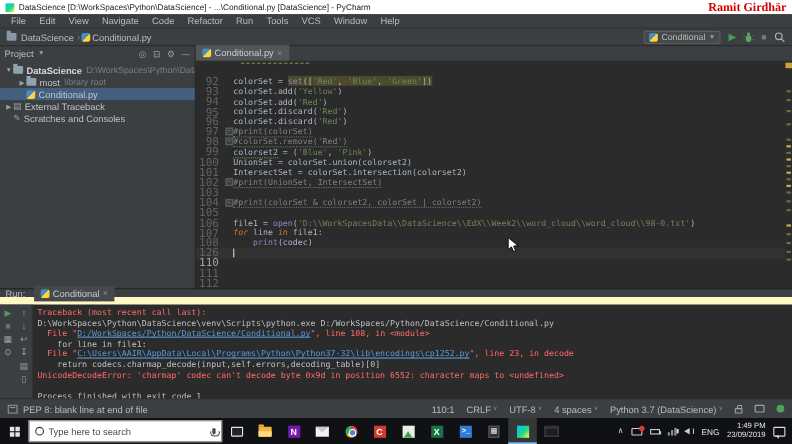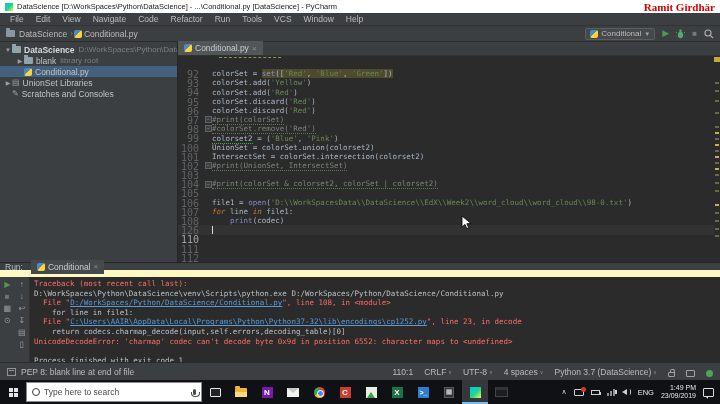--- a/index.html
+++ b/index.html
@@ -92,21 +92,21 @@
   #console{flex:1;padding:2px 0 0 4px;font-family:"DejaVu Sans Mono",monospace;font-size:7.5px;overflow:hidden;}
   .con-row{height:9.6px;line-height:9.6px;white-space:pre;}
   .con-row.out{color:#bcc0c3;}
   .con-row.err{color:#ff6b68;}
   .lnk{color:#5899d6;text-decoration:underline;text-align:center;}
 
   
   #statusbar{height:18px;background:#3c3f41;border-top:1px solid #2b2b2b;display:flex;align-items:center;padding:0 7px;font-size:8.5px;color:#bbbbbb;}
   .sb-win{width:9px;height:8px;border:1px solid #8f9395;position:relative;margin-right:5px;flex:0 0 auto;}
   .sb-win::before{content:'';position:absolute;top:1px;left:1px;right:1px;height:1px;background:#8f9395;}
-  #sb-right{margin-left:auto;display:flex;align-items:flex-end;gap:11px;}
+  #sb-right{margin-left:auto;display:flex;align-items:center;gap:11px;}
   .sb-item{display:flex;align-items:center;gap:2px;white-space:nowrap;}
   .sb-chev{font-size:5px;color:#8f9395;}
   .sb-lock{width:7px;height:5px;border:1px solid #9fa3a6;border-radius:1px;position:relative;margin-top:3px;}
   .sb-lock::before{content:'';position:absolute;top:-4px;left:1px;width:3px;height:3px;border:1px solid #9fa3a6;border-bottom:none;border-radius:2px 2px 0 0;}
   .sb-screen{width:9px;height:7px;border:1px solid #9fa3a6;border-radius:1px;}
   .sb-green{width:7px;height:7px;border-radius:50%;background:#4fa45a;}
 
   
   #taskbar{height:24px;background:#101114;display:flex;align-items:center;color:#e8e8e8;}
   .tb-cell{width:26px;height:24px;display:flex;align-items:center;justify-content:center;flex:0 0 auto;position:relative;}
@@ -201,50 +201,60 @@
       <span class="stop-glyph">■</span>
       <svg width="10" height="10" viewBox="0 0 10 10">
         <circle cx="4" cy="4" r="3" fill="none" stroke="#afb1b3" stroke-width="1.1"></circle>
         <line x1="6.3" y1="6.3" x2="9" y2="9" stroke="#afb1b3" stroke-width="1.1"></line>
       </svg>
     </div>
   </div>
 
   <div id="main">
     <div id="project">
+      <div id="project-header">
+        <span>Project</span>
+        <span class="chev" style="margin-left:4px;">▼</span>
+        <span class="ph-icons" id="project-header-icons">
+            <span>◎</span>
+            <span>⊟</span>
+            <span>⚙</span>
+            <span>—</span>
+          </span>
+      </div>
       <div id="tree">
           <div class="tree-row" style="padding-left: 4px;">
             <span class="tree-arrow">▼</span>
             <span class="tree-ico">
               <span class="t-folder"></span>
             </span>
             <span class="tree-label bold">DataScience</span>
             <span class="tree-hint">D:\WorkSpaces\Python\DataScience</span>
           </div>
           <div class="tree-row" style="padding-left: 16px;">
             <span class="tree-arrow">▶</span>
             <span class="tree-ico">
               <span class="t-folder"></span>
             </span>
-            <span class="tree-label">blank</span>
+            <span class="tree-label">most</span>
             <span class="tree-hint">library root</span>
           </div>
           <div class="tree-row sel" style="padding-left: 16px;">
             <span class="tree-noarrow"></span>
             <span class="tree-ico">
               <span class="py-icon"></span>
             </span>
             <span class="tree-label">Conditional.py</span>
           </div>
           <div class="tree-row" style="padding-left: 4px;">
             <span class="tree-arrow">▶</span>
             <span class="tree-ico">
               <span class="t-glyph">▤</span>
             </span>
-            <span class="tree-label">UnionSet Libraries</span>
+            <span class="tree-label">External Traceback</span>
           </div>
           <div class="tree-row" style="padding-left: 4px;">
             <span class="tree-noarrow"></span>
             <span class="tree-ico">
               <span class="t-glyph">✎</span>
             </span>
             <span class="tree-label">Scratches and Consoles</span>
           </div>
         </div>
     </div>

